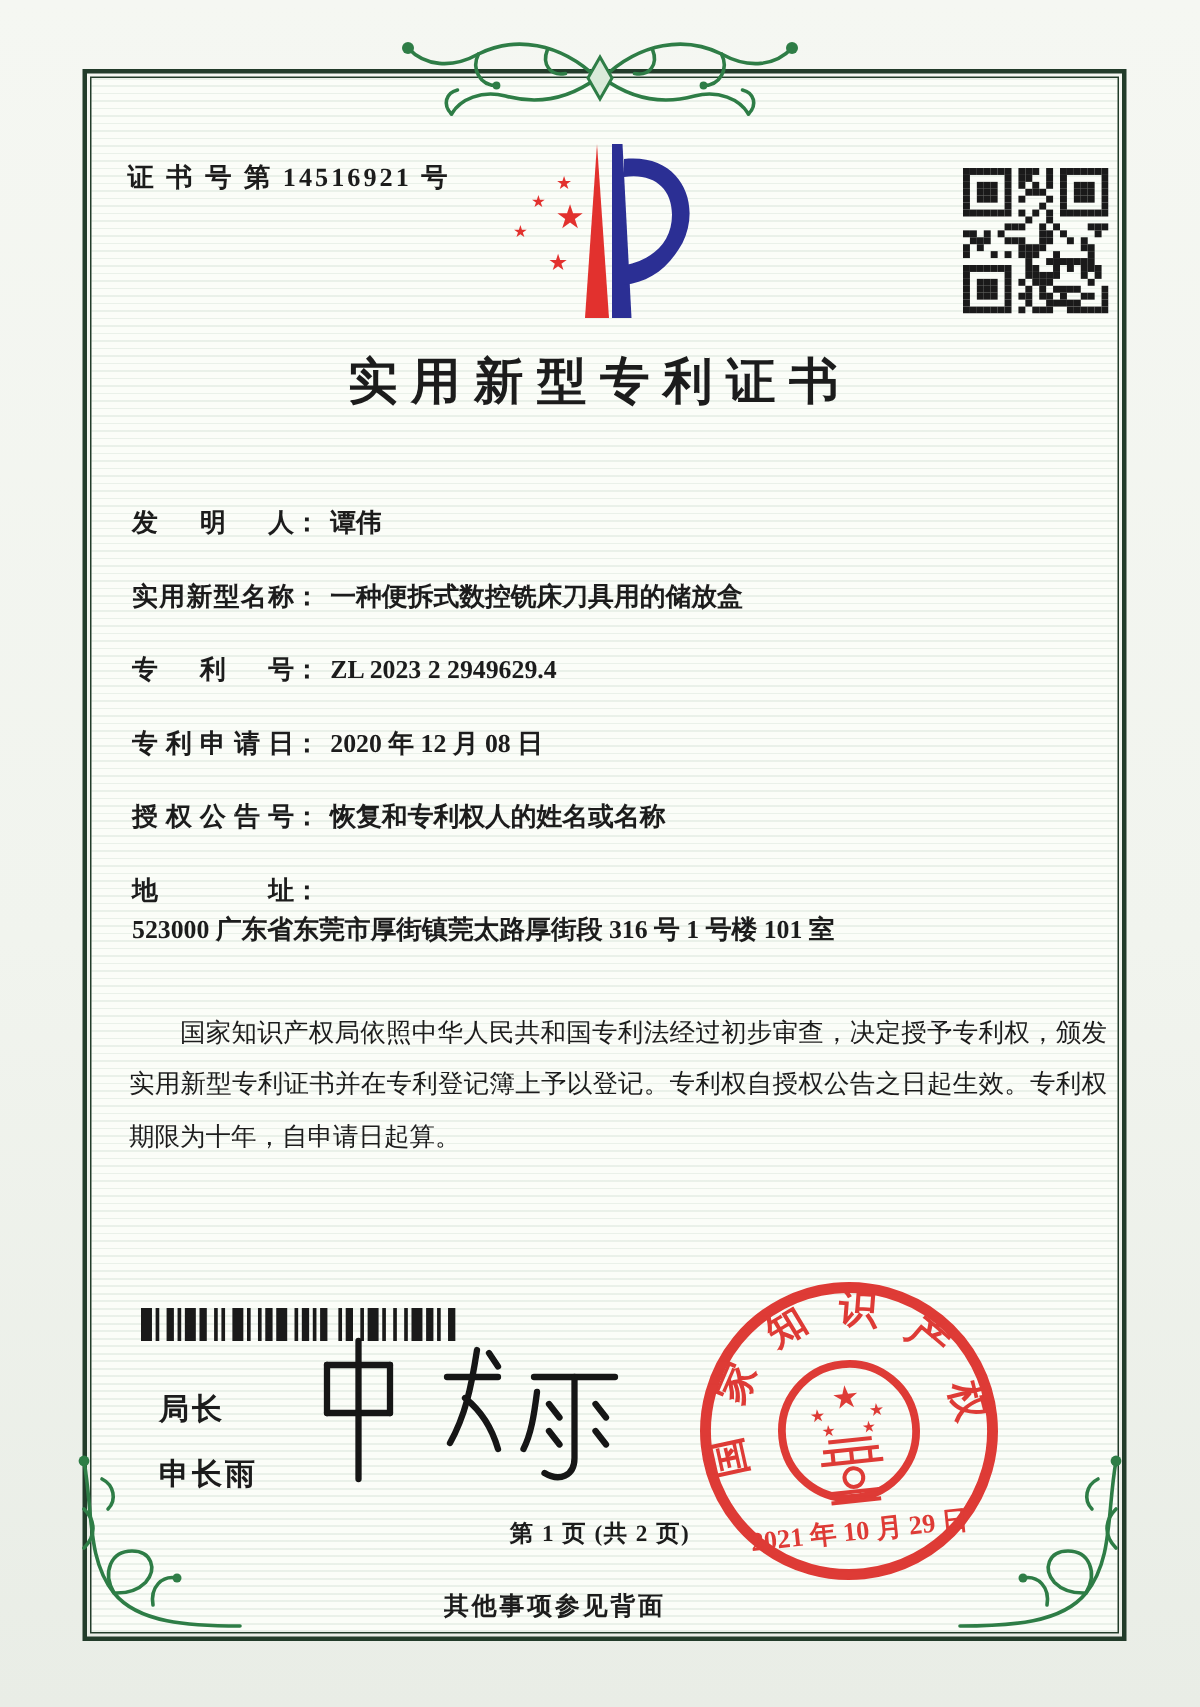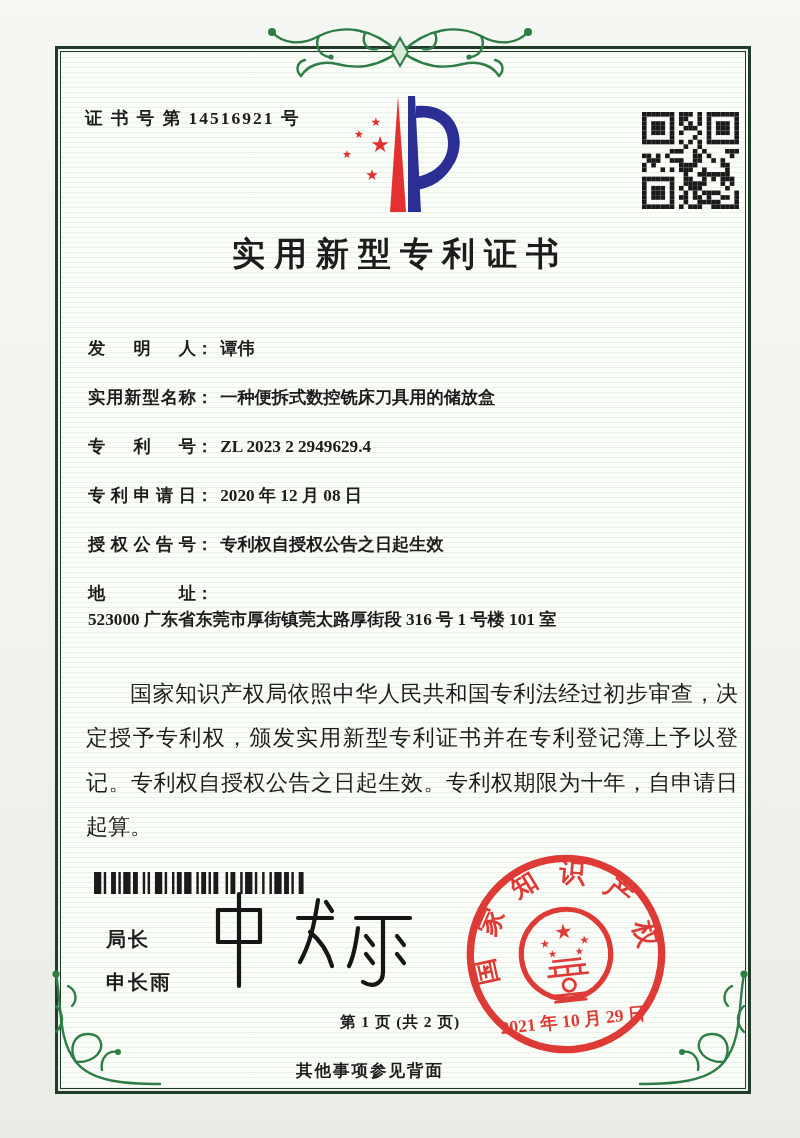--- a/index.html
+++ b/index.html
@@ -21,21 +21,21 @@
     font-size:33px;font-weight:700;letter-spacing:9px;}
   .fields{position:absolute;left:88px;top:336px;width:560px;font-size:17.2px;font-weight:600;}
   .frow{margin-bottom:23px;line-height:26px;white-space:nowrap;}
   .frow-address{margin-bottom:14px;white-space:normal;}
   .flabel{display:inline-block;width:108px;text-align:justify;text-align-last:justify;vertical-align:top;}
   .fcolon{display:inline-block;vertical-align:top;margin-right:7px;}
   .fvalue{display:inline-block;vertical-align:top;max-width:478px;white-space:normal;}
   .grant-group{display:inline-block;margin-left:34px;}
   .grant-label{display:inline-block;vertical-align:top;}
   .paras{position:absolute;left:86px;top:672px;width:652px;}
-  .paras p{margin:0 0 4px;text-indent:2em;font-size:22px;line-height:2.02;text-align:justify;font-weight:500;}
+  .paras p{margin:0 0 4px;text-indent:2em;font-size:17px;line-height:2.02;text-align:justify;font-weight:500;}
   .barcode{position:absolute;left:94px;top:872px;width:212px;height:22px;}
   .signer{position:absolute;left:106px;top:926px;font-size:20px;font-weight:700;letter-spacing:2px;}
   .signer div{margin-bottom:16px;}
   .signature{position:absolute;left:198px;top:884px;width:235px;height:120px;}
   .seal{position:absolute;left:460px;top:850px;width:212px;height:208px;transform:rotate(-6deg);opacity:.94;}
   .page-info{position:absolute;left:55px;top:1012px;width:690px;text-align:center;font-size:15.5px;font-weight:600;letter-spacing:1px;}
   .back-note{position:absolute;left:0;top:1060px;width:740px;text-align:center;font-size:16.5px;font-weight:600;letter-spacing:2px;}
   .ornament-top{position:absolute;left:265px;top:12px;width:270px;height:74px;}
   .corner-bl{position:absolute;left:40px;top:966px;width:126px;height:126px;}
   .corner-br{position:absolute;left:634px;top:966px;width:126px;height:126px;transform:scaleX(-1);}
@@ -334,21 +334,21 @@
     <div class="frow">
       <span class="flabel">实用新型名称</span><span class="fcolon">：</span><span class="fvalue">一种便拆式数控铣床刀具用的储放盒</span>
     </div>
     <div class="frow">
       <span class="flabel">专利号</span><span class="fcolon">：</span><span class="fvalue">ZL 2023 2 2949629.4</span>
     </div>
     <div class="frow">
       <span class="flabel">专利申请日</span><span class="fcolon">：</span><span class="fvalue">2020 年 12 月 08 日</span>
     </div>
     <div class="frow">
-      <span class="flabel">授权公告号</span><span class="fcolon">：</span><span class="fvalue">专利权自授权公告之日起生效</span>
+      <span class="flabel">授权公告号</span><span class="fcolon">：</span><span class="fvalue">恢复和专利权人的姓名或名称</span>
     </div>
     <div class="frow frow-address">
       <span class="flabel">地址</span><span class="fcolon">：</span><span class="fvalue">523000 广东省东莞市厚街镇莞太路厚街段 316 号 1 号楼 101 室</span>
     </div>
   </div>
 
   <div class="paras">
     <p>国家知识产权局依照中华人民共和国专利法经过初步审查，决定授予专利权，颁发实用新型专利证书并在专利登记簿上予以登记。专利权自授权公告之日起生效。专利权期限为十年，自申请日起算。</p>
   </div>
 

